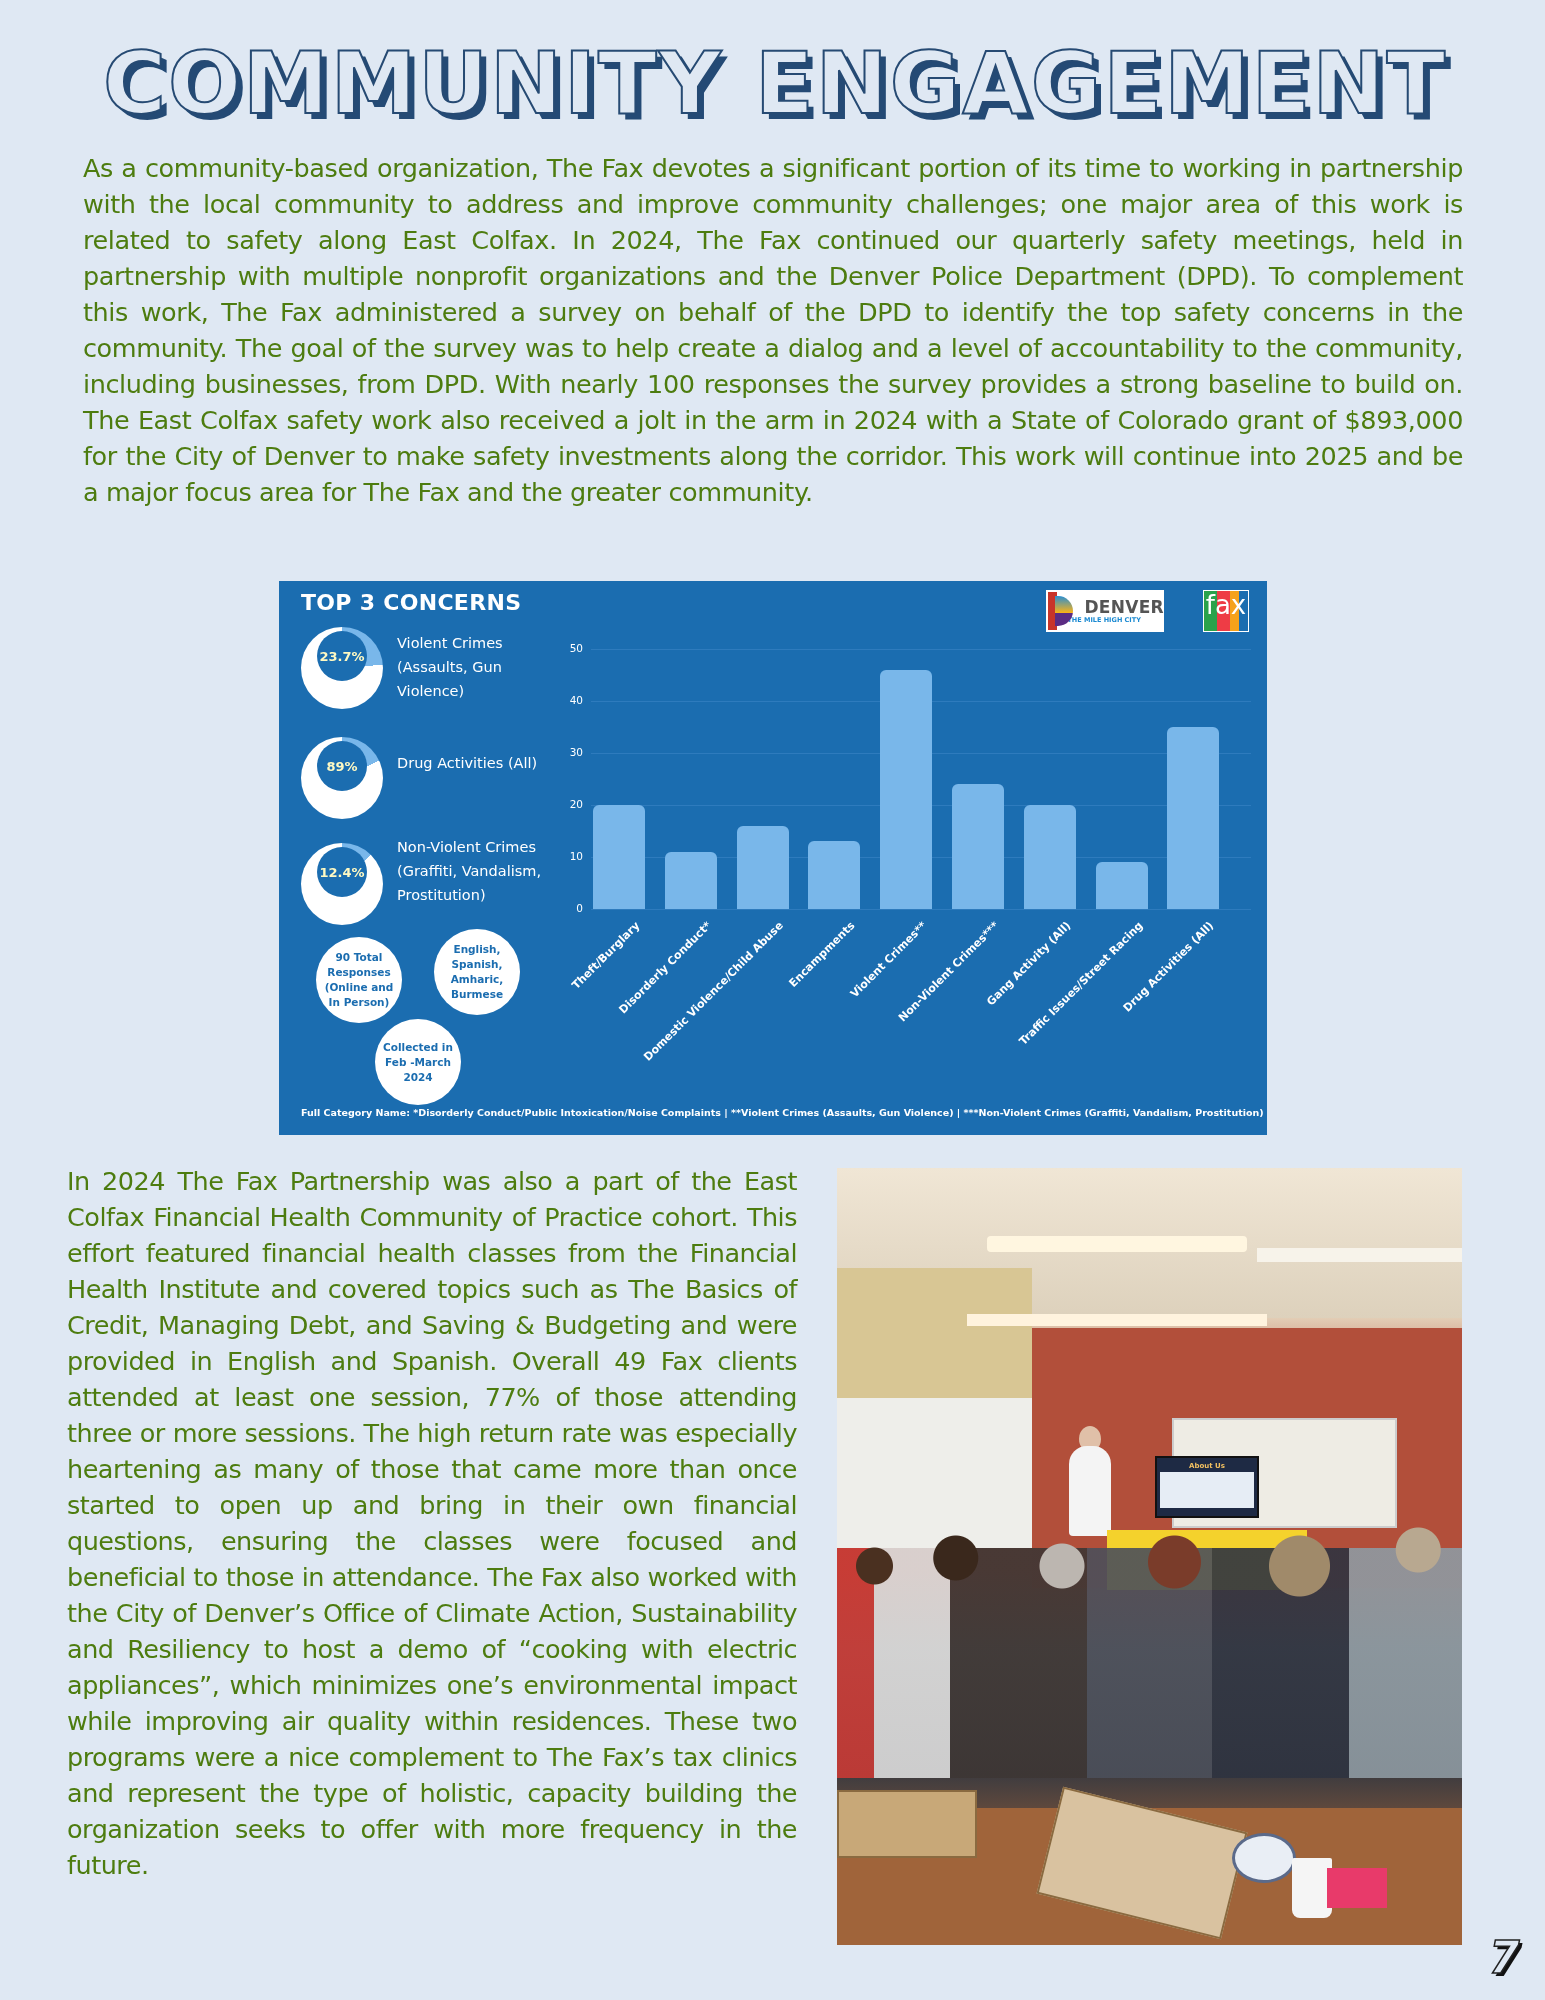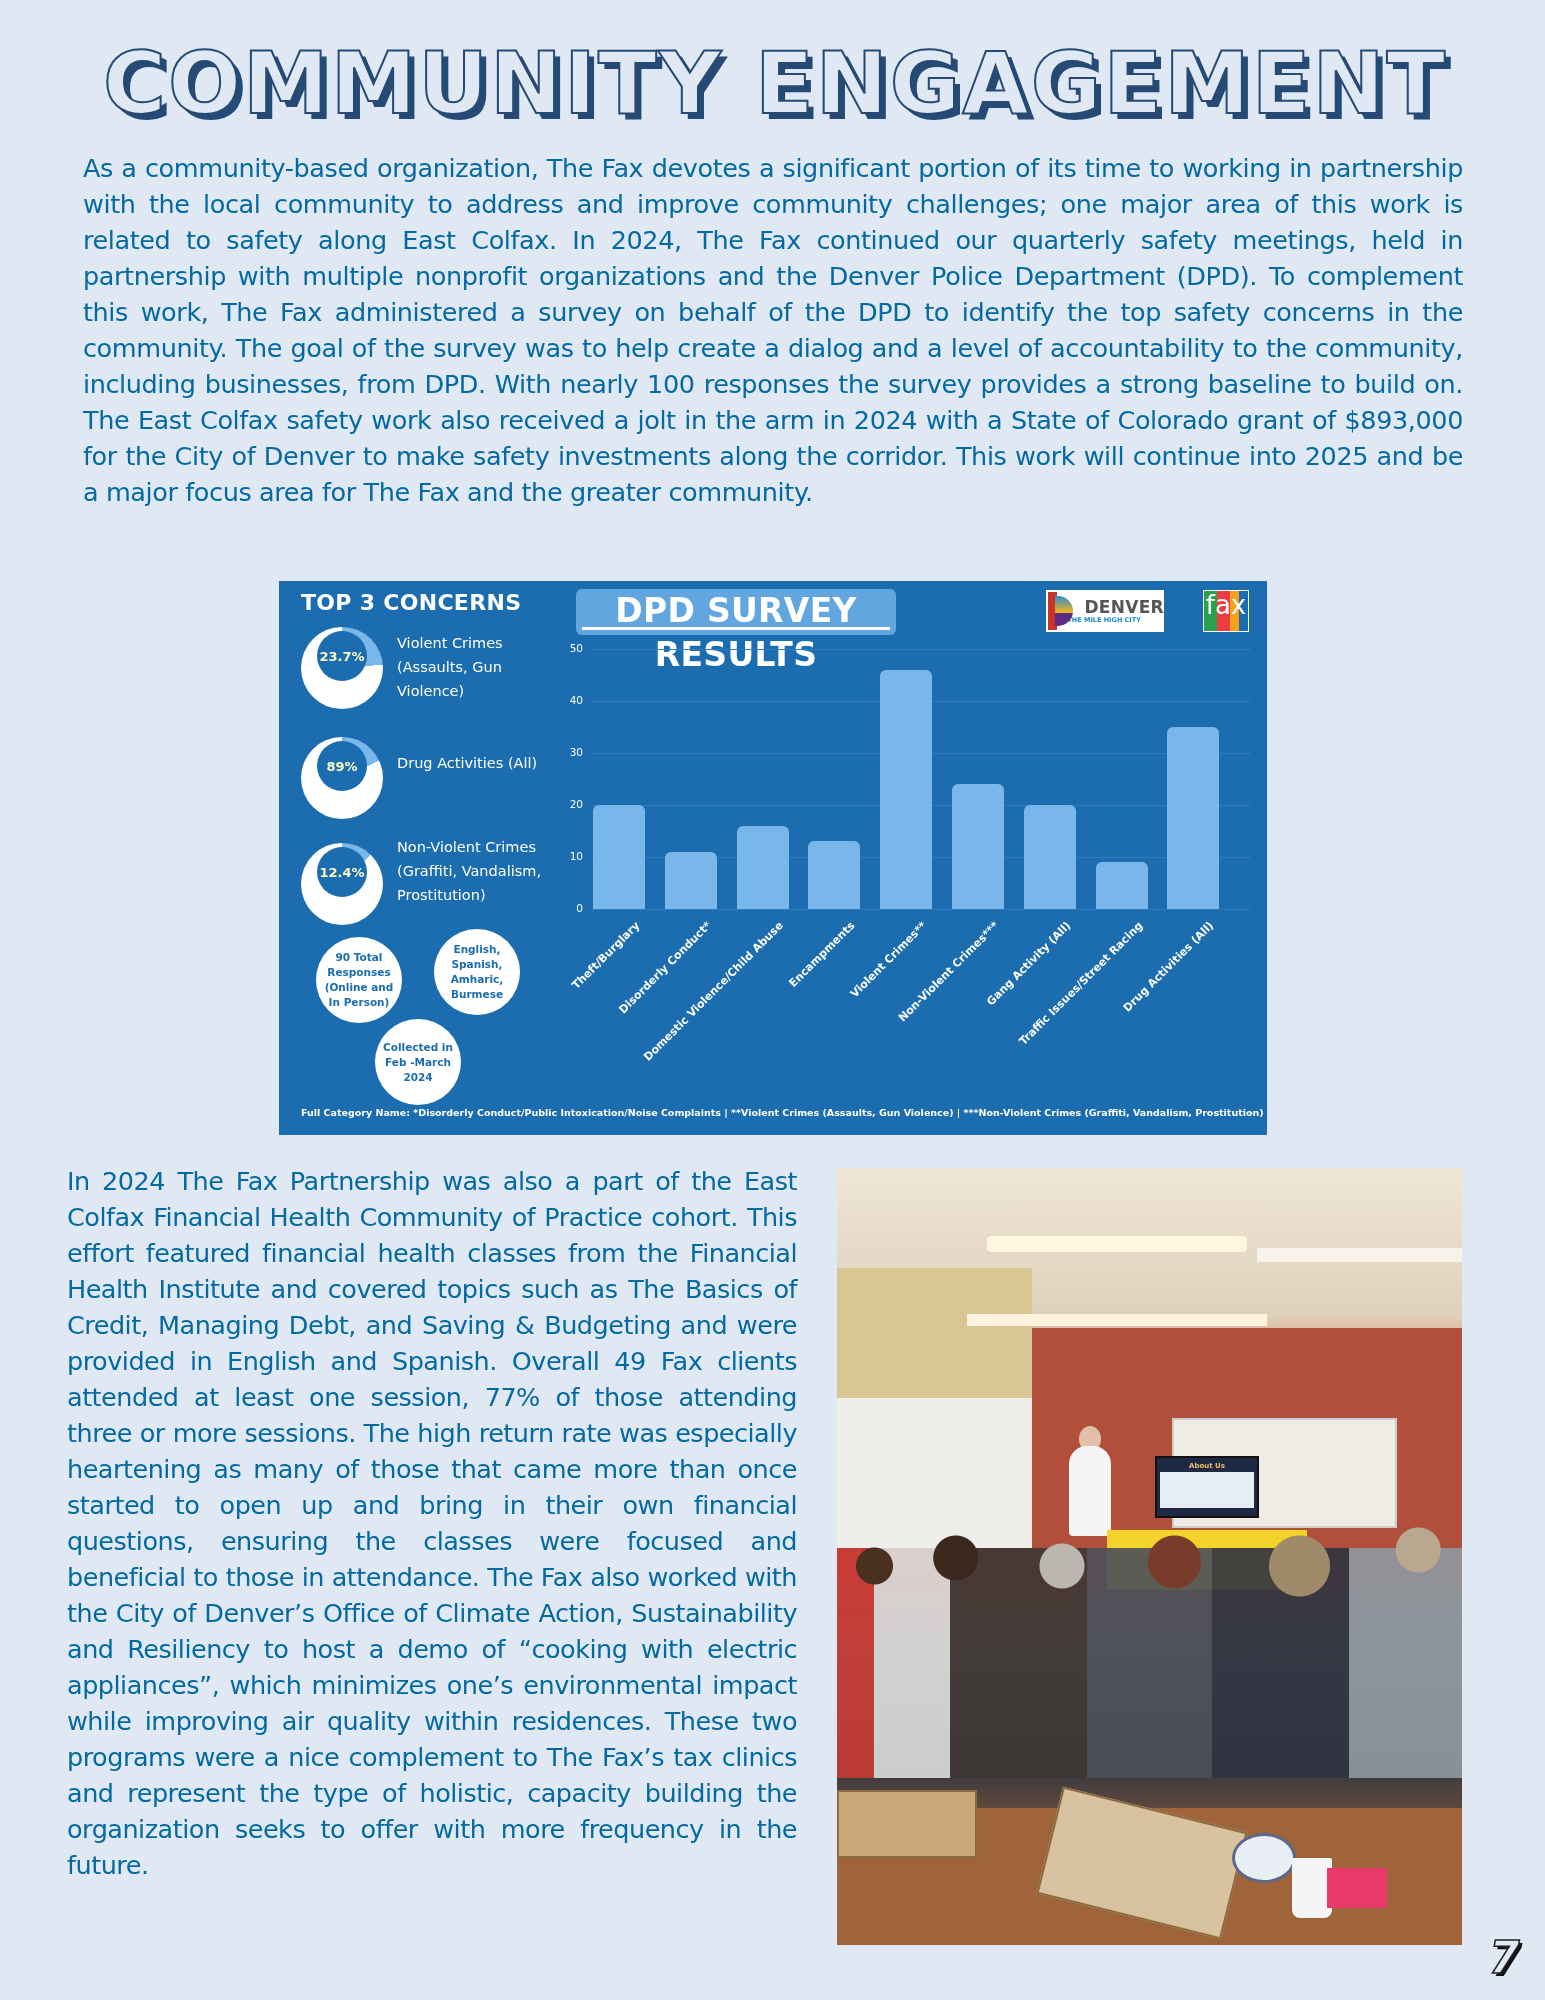--- a/index.html
+++ b/index.html
@@ -11,21 +11,21 @@
       font-family: "DejaVu Sans", sans-serif; font-weight: 900; font-size: 86px;
       letter-spacing: 2px; line-height: 90px; text-align: center;
       color: #dfe8f3;
       -webkit-text-stroke: 2px #264a73;
       text-shadow: 6px 6px 0 #244a75;
       white-space: nowrap;
     }
 
     .para {
       position: absolute; font-size: 25.5px; line-height: 36px; text-align: justify;
-      color: #0369a1; font-family: "DejaVu Sans", sans-serif;
+      color: #4d7c0f; font-family: "DejaVu Sans", sans-serif;
     }
     .para-1 { left: 83px; top: 150px; width: 1380px; letter-spacing: -0.4px; }
     .para-2 { left: 67px; top: 1163px; width: 730px; letter-spacing: -0.5px; }
 
     
     .infographic {
       position: absolute; left: 279px; top: 581px; width: 988px; height: 554px;
       background: #1b6db0; color: #fff; font-family: "DejaVu Sans", sans-serif;
     }
     .top3-title { position: absolute; left: 22px; top: 9px; font-size: 22px; font-weight: 900; letter-spacing: 0.3px; }
@@ -142,24 +142,20 @@
     <div class="donut" style="top:12px; background: conic-gradient(#79b7ea 0 12.4%, #ffffff 12.4% 100%);">
       <div class="donut-hole">12.4%</div>
     </div>
     <div class="concern-label">Non-Violent Crimes (Graffiti, Vandalism, Prostitution)</div>
   </div>
 
   <div class="bubble" style="left:37px; top:356px;">90 Total Responses (Online and In Person)</div>
   <div class="bubble" style="left:155px; top:348px;">English, Spanish, Amharic, Burmese</div>
   <div class="bubble" style="left:96px; top:438px;">Collected in Feb -March 2024</div>
 
-  <div class="survey-title">
-    <span>DPD SURVEY RESULTS</span>
-    <div class="survey-title-underline"></div>
-  </div>
 
   <div class="logo-denver">
     <div class="denver-mark">
       <div class="bldg"></div>
         <div class="sun"></div>
     </div>
     <div class="denver-text">
       <span class="denver-word">DENVER</span>
       <span class="denver-sub">THE MILE HIGH CITY</span>
     </div>

